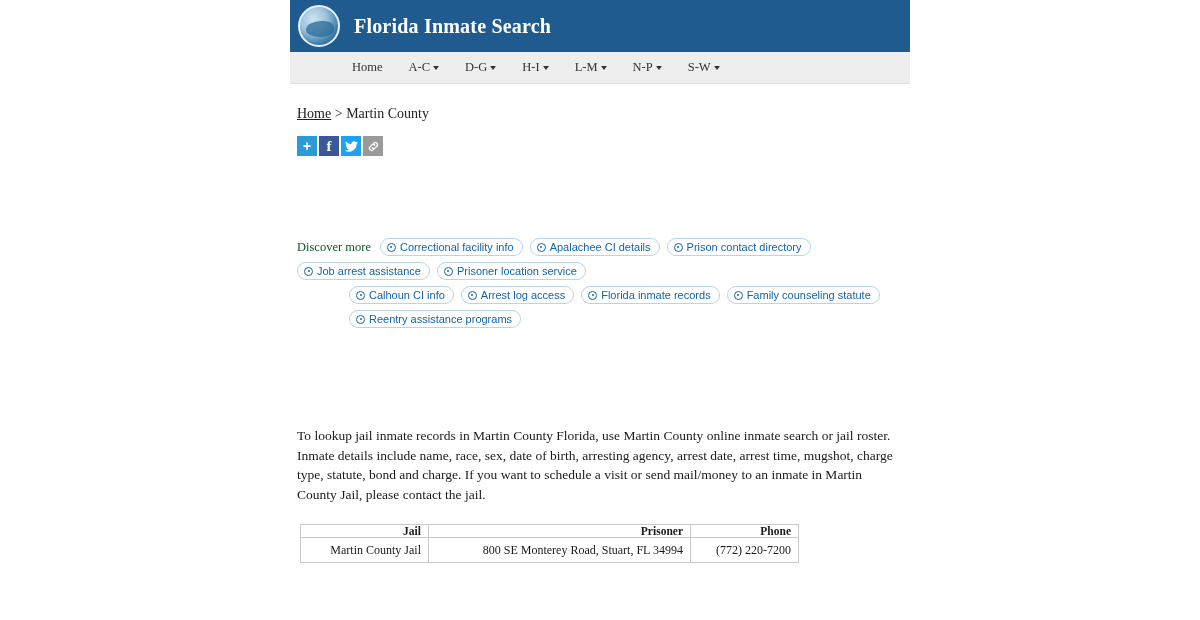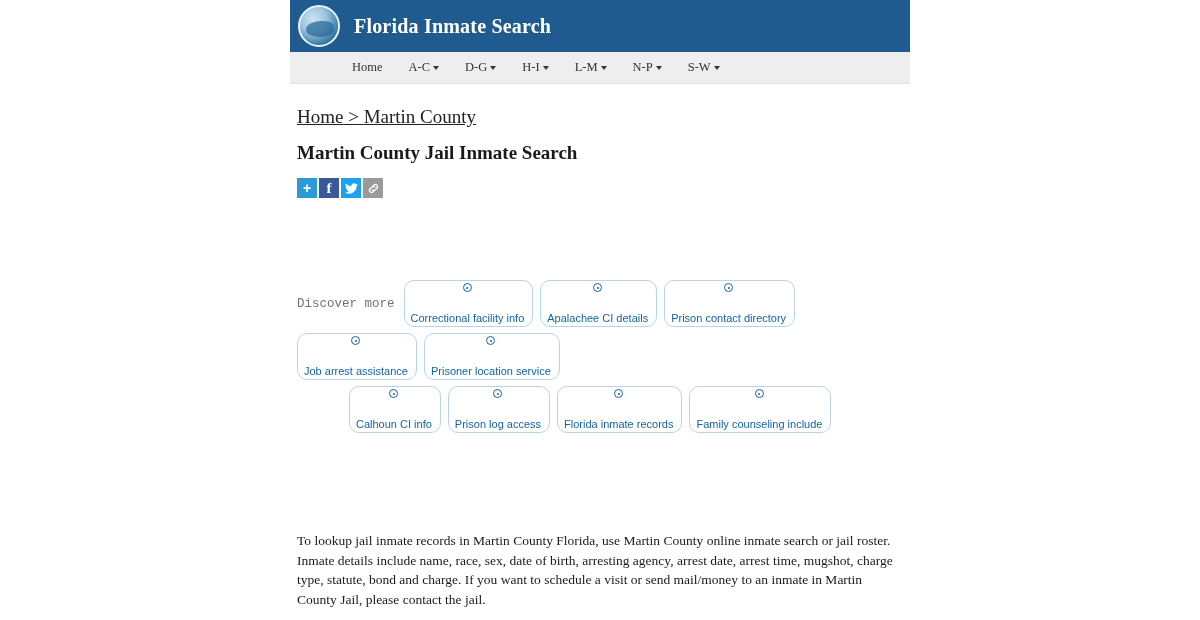--- a/index.html
+++ b/index.html
@@ -79,24 +79,23 @@
     border-left: 3.5px solid transparent;
     border-right: 3.5px solid transparent;
     border-top: 4px solid #333333;
     vertical-align: middle;
   }
   
   .content {
     padding: 22px 12px 0 7px;
   }
   .breadcrumb {
-    font-size: 19px;
+    font-size: 14px;
     color: #222222;
     margin-bottom: 14px;
-    text-decoration: underline;
   }
   .breadcrumb a {
     color: #222222;
     text-decoration: underline;
   }
   h1.page-title {
     font-size: 19px;
     font-weight: bold;
     color: #1a1a1a;
     margin: 0 0 14px 0;
@@ -131,38 +130,37 @@
   .discover-line {
     display: flex;
     flex-wrap: wrap;
     align-items: center;
     justify-content: flex-start;
     gap: 6px 7px;
     margin-bottom: 6px;
   }
   .discover-label {
     font-size: 12.5px;
-    color: #737373;
+    color: #14532d;
     margin-right: 2px;
-    font-family: Liberation Mono, monospace;
+    font-family: Liberation Serif, serif;
   }
   .chip {
     display: inline-flex;
     align-items: center;
-    gap: 20px;
+    gap: 4px;
     border: 1px solid #b9d4e8;
     border-radius: 10px;
     padding: 2px 8px 2px 6px;
     font-size: 11px;
     color: #1464a5;
     background: #ffffff;
     white-space: nowrap;
     font-family: "Liberation Sans", sans-serif;
     cursor: pointer;
-    flex-direction: column;
   }
   .chip .dot {
     width: 9px; height: 9px;
     border-radius: 50%;
     border: 1px solid #1464a5;
     position: relative;
     flex: 0 0 auto;
   }
   .chip .dot::after {
     content: "";
@@ -191,22 +189,22 @@
   }
   
   table.info {
     border-collapse: collapse;
     margin: 0 0 18px 3px;
     font-size: 12px;
     background: #ffffff;
   }
   table.info th, table.info td {
     border: 1px solid #c9c9c9;
-    padding: 16px 7px;
-    text-align: center;
+    padding: 0 7px;
+    text-align: right;
     font-family: "Liberation Serif", serif;
     color: #1a1a1a;
     vertical-align: middle;
   }
   table.info th { font-weight: bold; font-size: 11.5px; }
   table.info td { font-size: 12px; height: 25px; }
   .t1 .c1 { width: 128px; }
   .t1 .c2 { width: 262px; }
   .t1 .c3 { width: 108px; }
 </style>
@@ -244,21 +242,20 @@
         <span>S-W</span><span class="caret"></span>
       </div>
     </div>
 
     <div class="content">
 
       <div class="breadcrumb">
         <a href="#">Home</a><span> &gt; </span><span>Martin County</span>
       </div>
 
-      <h1 class="page-title">Martin County Jail Inmate Search</h1>
 
       <div class="share-row">
         <div class="share-btn share-plus">+</div>
         <div class="share-btn share-fb">f</div>
         <div class="share-btn share-tw">
           <svg width="13" height="11" viewBox="0 0 24 20" aria-hidden="true">
               <path fill="#ffffff" d="M24 2.6a9.6 9.6 0 0 1-2.8.8A4.9 4.9 0 0 0 23.3.7a9.7 9.7 0 0 1-3.1 1.2A4.9 4.9 0 0 0 11.8 6 13.9 13.9 0 0 1 1.7.9a4.9 4.9 0 0 0 1.5 6.5A4.8 4.8 0 0 1 1 6.8v.1a4.9 4.9 0 0 0 3.9 4.8 4.9 4.9 0 0 1-2.2.1 4.9 4.9 0 0 0 4.6 3.4A9.9 9.9 0 0 1 0 17.3 13.9 13.9 0 0 0 7.5 19.5c9.1 0 14-7.5 14-14v-.7A10 10 0 0 0 24 2.6z"></path>
             </svg>
         </div>
         <div class="share-btn share-link">
@@ -295,29 +292,33 @@
               <span>Prisoner location service</span>
             </span>
         </div>
         <div class="discover-line" style="padding-left:52px;align-items:center;">
           <span class="chip">
               <span class="dot"></span>
               <span>Calhoun CI info</span>
             </span>
           <span class="chip">
               <span class="dot"></span>
-              <span>Prison log access</span>
+              <span>Arrest log access</span>
             </span>
           <span class="chip">
               <span class="dot"></span>
               <span>Florida inmate records</span>
             </span>
           <span class="chip">
               <span class="dot"></span>
-              <span>Family counseling include</span>
+              <span>Family counseling statute</span>
+            </span>
+          <span class="chip">
+              <span class="dot"></span>
+              <span>Reentry assistance programs</span>
             </span>
         </div>
       </div>
 
       <div class="ad-gap2"></div>
 
       <p class="body-copy">To lookup jail inmate records in Martin County Florida, use Martin County online inmate search or jail roster. Inmate details include name, race, sex, date of birth, arresting agency, arrest date, arrest time, mugshot, charge type, statute, bond and charge. If you want to schedule a visit or send mail/money to an inmate in Martin County Jail, please contact the jail.</p>
 
 
       <table class="info t1">

